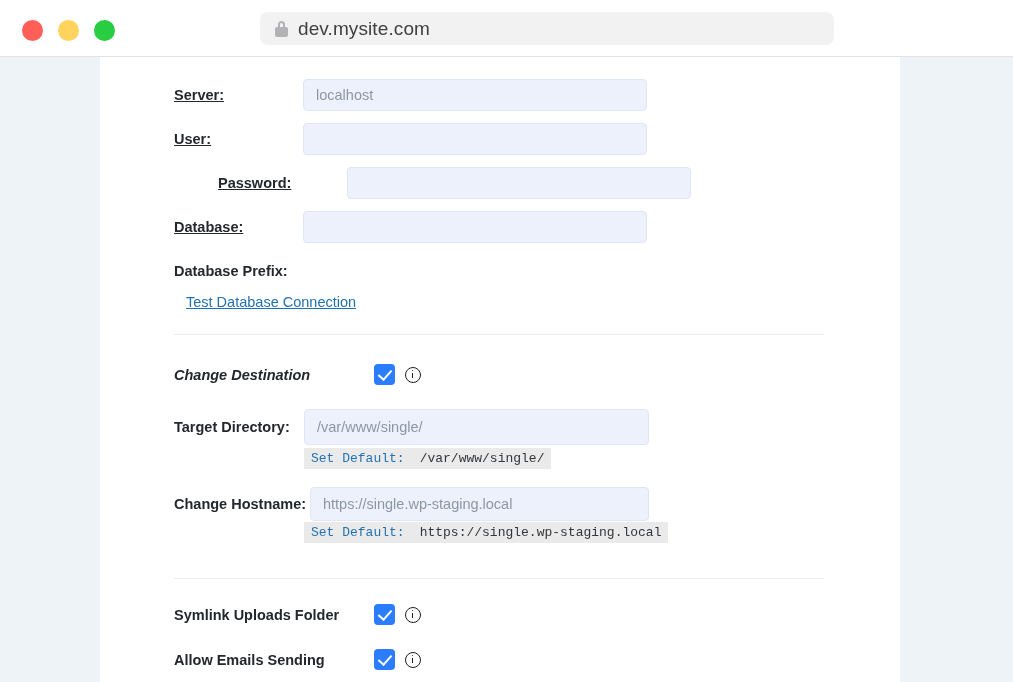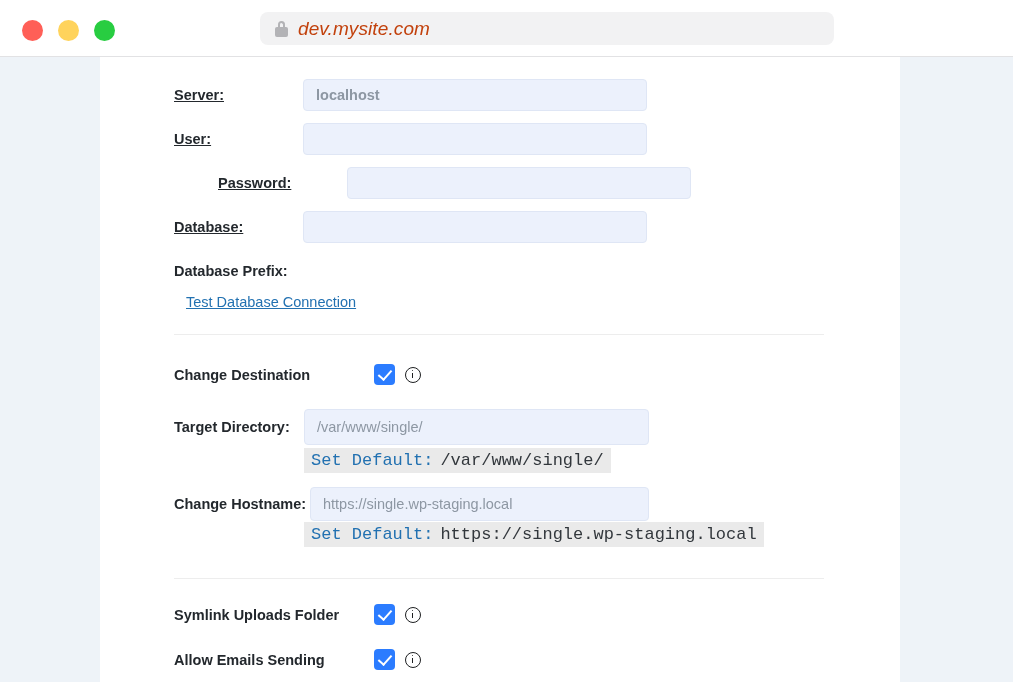--- a/index.html
+++ b/index.html
@@ -30,21 +30,21 @@
   .lock-icon { width: 13px; height: 16px; position: relative; flex: 0 0 auto; }
   .lock-icon .shackle {
     position: absolute; left: 3px; top: 0; width: 7px; height: 7px;
     border: 2px solid #b3b3b6; border-bottom: none;
     border-radius: 4px 4px 0 0;
   }
   .lock-icon .body {
     position: absolute; left: 0; top: 6px; width: 13px; height: 10px;
     background: #b3b3b6; border-radius: 2px;
   }
-  .url-text { font-size: 19px; color: #c2410c; letter-spacing: .1px; font-style: italic; }
+  .url-text { font-size: 19px; color: #404040; letter-spacing: .1px; }
 
   
   .page-bg {
     position: absolute; left: 0; top: 57px; width: 1013px; height: 625px;
     background: #eef3f8;
   }
   .content-card {
     position: absolute; left: 100px; top: 57px; width: 800px; height: 625px;
     background: #ffffff;
   }
@@ -59,21 +59,21 @@
   }
   .field-label.w-narrow { width: 129px; text-decoration: underline; }
 
   .text-input {
     height: 32px; background: #ecf1fc; border: 1px solid #dfe6f5;
     border-radius: 4px; padding: 0 12px;
     font-family: "Liberation Sans", sans-serif; font-size: 14.5px;
     color: #7c8795; outline: none;
   }
   .text-input::placeholder { color: #8d97a3; opacity: 1; }
-  .w-344 { width: 344px; font-weight: bold; }
+  .w-344 { width: 344px; }
   .w-344b { width: 344px; }
 
   .link {
     font-size: 14.5px; color: #2271b1; text-decoration: underline;
     cursor: pointer;
   }
 
   hr.rule {
     border: none; border-top: 1px solid #ededed; margin: 0;
     width: 650px;
@@ -103,23 +103,23 @@
     content: ""; position: absolute; left: 5.6px; top: 2px;
     width: 1.7px; height: 1.7px; border-radius: 50%; background: #1d1f21;
   }
   .info-icon::after {
     content: ""; position: absolute; left: 5.6px; top: 5.3px;
     width: 1.7px; height: 5.6px; background: #1d1f21;
   }
 
   
   .setdefault {
-    display: inline-flex; align-items: center; gap: 7px;
+    display: inline-flex; align-items: center; gap: 15px;
     background: #eaeaea; padding: 3px 7px;
-    font-family: "Liberation Mono", monospace; font-size: 17px;
+    font-family: "Liberation Mono", monospace; font-size: 13px;
   }
   .setdefault .sd-link { color: #2271b1; cursor: pointer; }
   .setdefault .sd-val { color: #32373c; }
 
   .abs { position: absolute; }
 </style>
 </head>
 <body>
 
 <div id="root">
@@ -167,21 +167,21 @@
       <div class="field-row abs" style="left:0; top:192px;">
         <span class="field-label" style="width:129px;">Database Prefix:</span>
       </div>
 
       <div class="abs" style="left:0; top:236px;margin-left:12px;">
         <span class="link">Test Database Connection</span>
       </div>
 
       <hr class="rule abs" style="left:0; top:277px;">
 
-      <div class="check-row abs" style="left:0; top:307px;">
+      <div class="check-row abs" style="left:0; top:307px;font-style:italic;">
         <span class="check-label" style="width:126px;">Change Destination</span>
         <span style="width:74px;display:inline-block;"></span>
         <span class="checkbox"></span>
         <span style="width:10px;display:inline-block;"></span>
         <span class="info-icon"></span>
       </div>
 
       <div class="field-row abs" style="left:0; top:348px;">
         <span class="field-label" style="width:130px;">Target Directory:</span>
         <input class="text-input" style="width: 345px; height: 36px;" type="text" placeholder="/var/www/single/">

